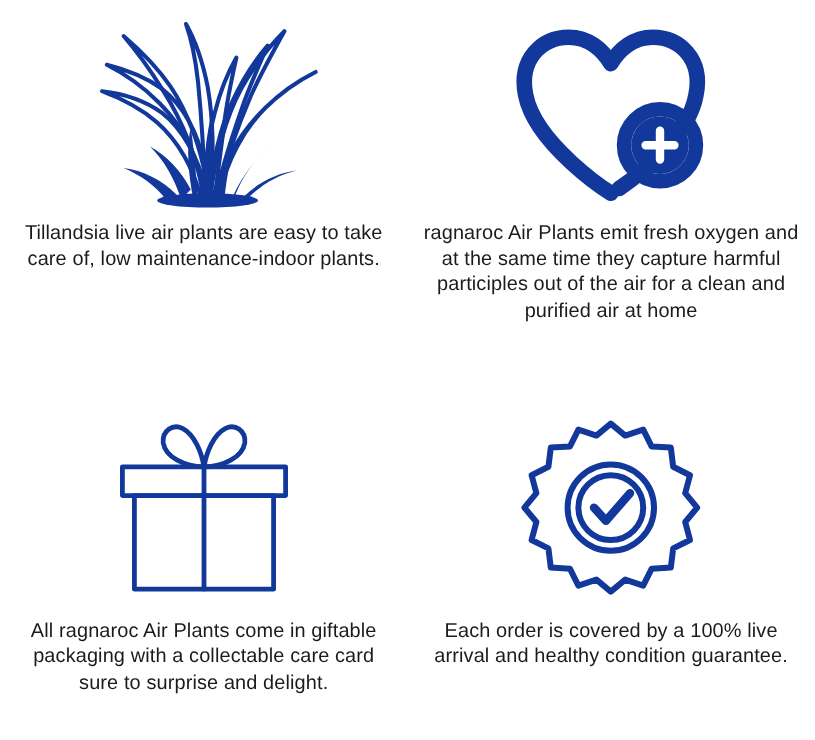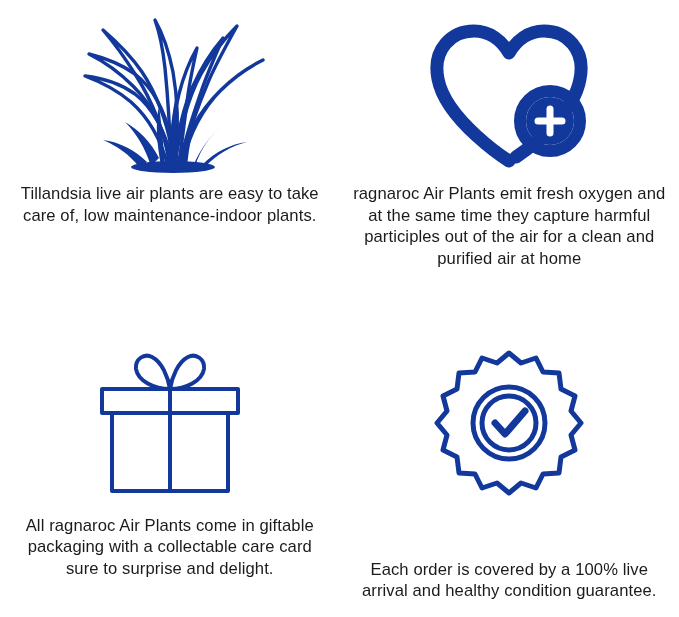--- a/index.html
+++ b/index.html
@@ -23,21 +23,21 @@
   }
   .cell {
     display: flex;
     flex-direction: column;
     align-items: center;
     box-sizing: border-box;
   }
   .cell-1 { padding: 8px 18px 0 18px; }
   .cell-2 { padding: 8px 10px 0 10px; align-items: center; }
   .cell-3 { padding: 26px 18px 0 18px; align-items: center; }
-  .cell-4 { padding: 26px 10px 0 10px; gap: 44px; }
+  .cell-4 { padding: 26px 10px 0 10px; }
 
   .icon-wrap {
     height: 175px;
     display: flex;
     align-items: center;
     justify-content: center;
   }
   .icon-wrap.lower { height: 180px; }
 
   .caption {

